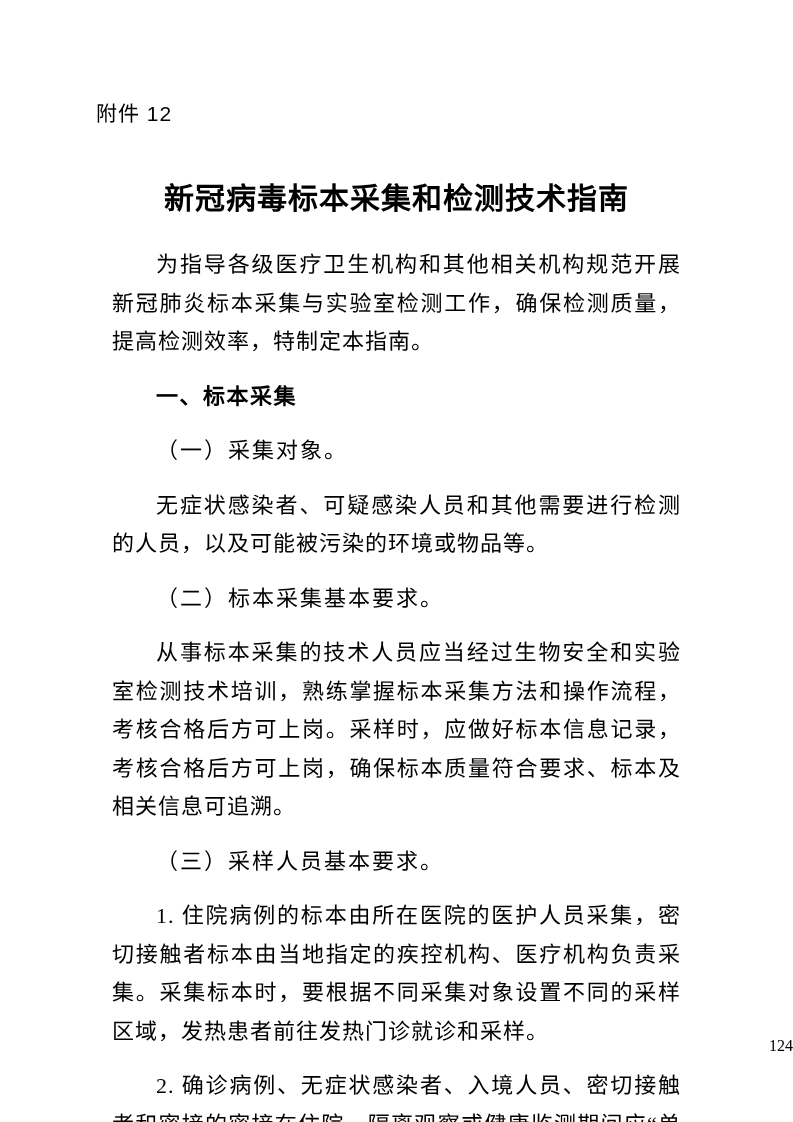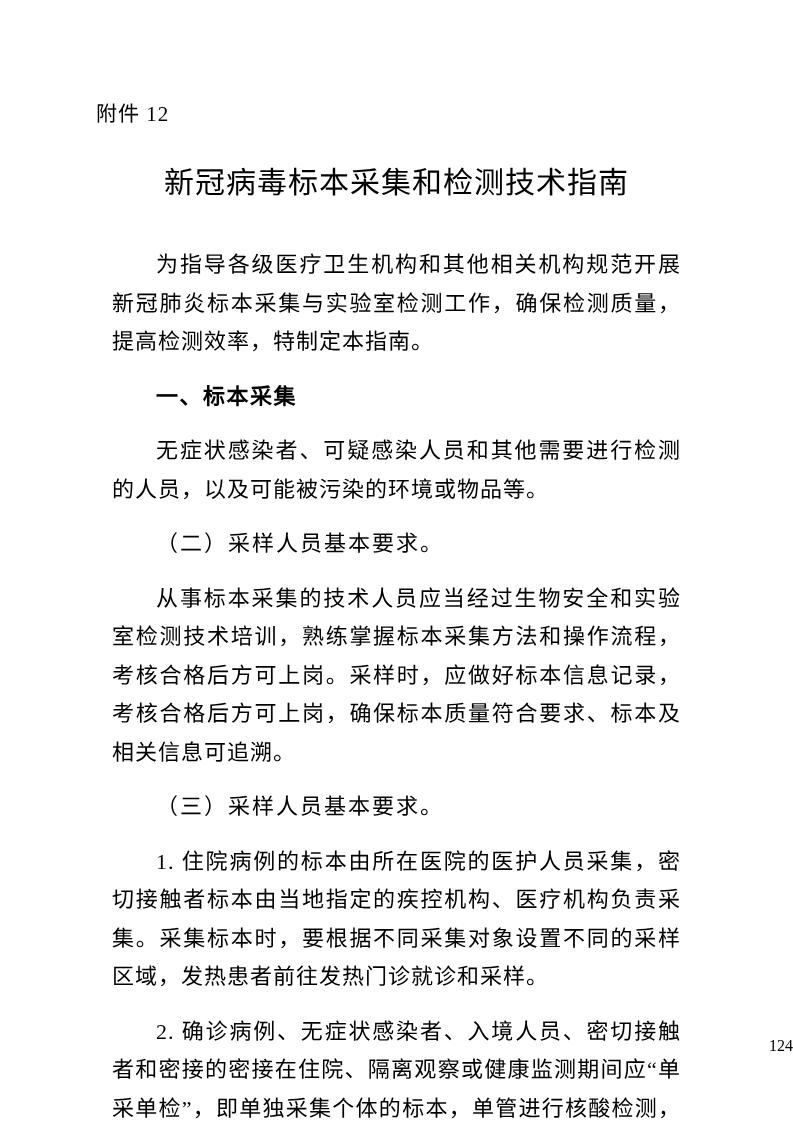--- a/index.html
+++ b/index.html
@@ -13,36 +13,36 @@
     height: 1122px;
     background: #ffffff;
     color: #000000;
     font-family: "Liberation Serif", serif;
     overflow: hidden;
   }
   .attachment-label {
     position: absolute;
     left: 96px;
     top: 100px;
-    font-family: Liberation Serif, serif;
+    font-family: Liberation Sans, sans-serif;
     font-size: 21px;
     line-height: 28px;
     letter-spacing: 1px;
     white-space: pre;
   }
   .doc-title {
     position: absolute;
     left: 0;
     right: 0;
     top: 162px;
-    margin: 0;
+    margin: 16px;
     text-align: center;
     font-size: 30px;
     line-height: 42px;
-    font-weight: normal;
+    font-weight: bold;
     letter-spacing: 1px;
   }
   .doc-body {
     position: absolute;
     left: 96px;
     top: 230px;
     width: 601px;
     font-size: 22px;
     line-height: 38.5px;
     letter-spacing: 1px;
@@ -86,24 +86,25 @@
   <div class="attachment-label">附件 12</div>
 
   <h1 class="doc-title">新冠病毒标本采集和检测技术指南</h1>
 
   <div class="doc-body">
 
     <p>为指导各级医疗卫生机构和其他相关机构规范开展新冠肺炎标本采集与实验室检测工作，确保检测质量，提高检测效率，特制定本指南。</p>
 
     <h2 class="heading-bold">一、标本采集</h2>
 
+    <h3 class="heading-kai">（一）采集对象。</h3>
 
     <p>无症状感染者、可疑感染人员和其他需要进行检测的人员，以及可能被污染的环境或物品等。</p>
 
-    <h3 class="heading-kai">（二）采样人员基本要求。</h3>
+    <h3 class="heading-kai">（二）标本采集基本要求。</h3>
 
     <p>从事标本采集的技术人员应当经过生物安全和实验室检测技术培训，熟练掌握标本采集方法和操作流程，考核合格后方可上岗。采样时，应做好标本信息记录，考核合格后方可上岗，确保标本质量符合要求、标本及相关信息可追溯。</p>
 
     <h3 class="heading-kai">（三）采样人员基本要求。</h3>
 
     <p>1. 住院病例的标本由所在医院的医护人员采集，密切接触者标本由当地指定的疾控机构、医疗机构负责采集。采集标本时，要根据不同采集对象设置不同的采样区域，发热患者前往发热门诊就诊和采样。</p>
 
     <p>2. 确诊病例、无症状感染者、入境人员、密切接触者和密接的密接在住院、隔离观察或健康监测期间应“单采单检”，即单独采集个体的标本，单管进行核酸检测，不得进</p>
 
   </div>

